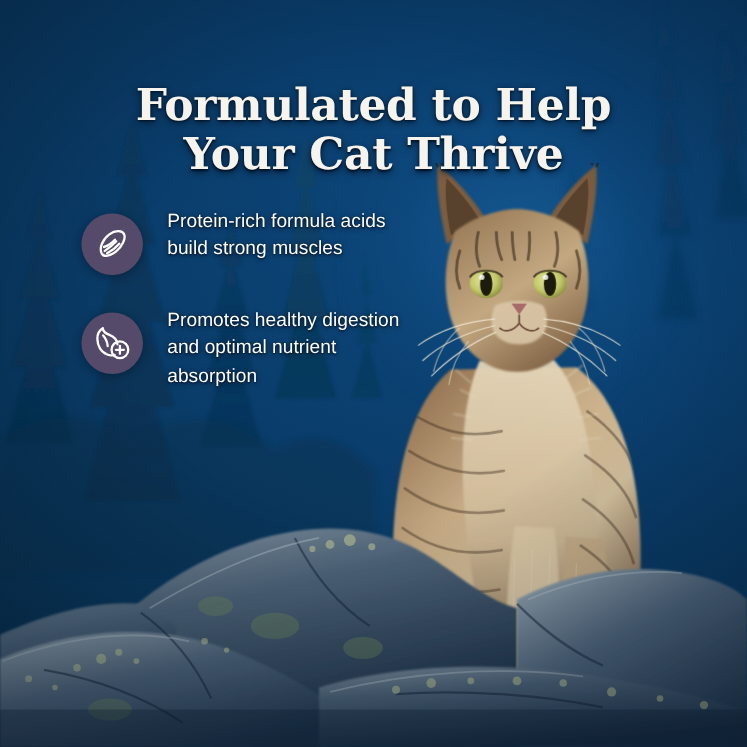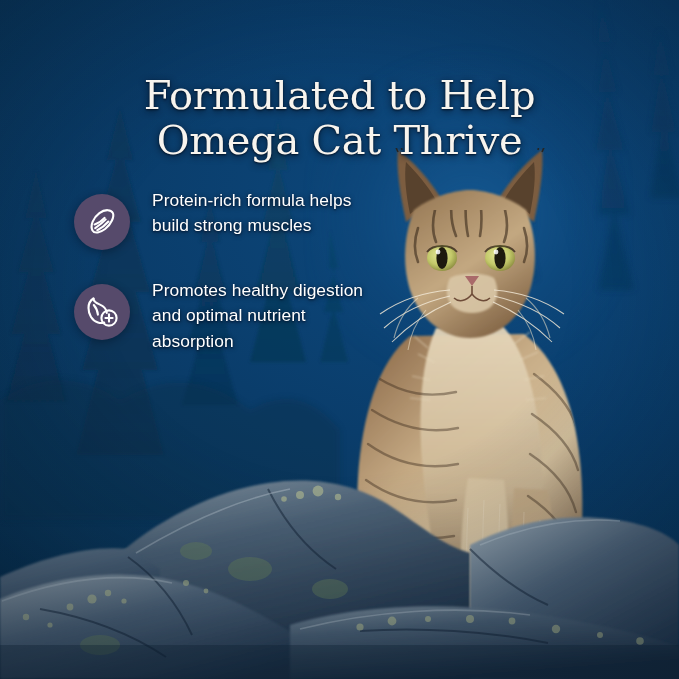--- a/index.html
+++ b/index.html
@@ -55,21 +55,21 @@
   .cat-wrap svg { display: block; width: 100%; height: 100%; }
 
   
   .headline {
     position: absolute;
     left: 0; right: 0;
     top: 46px;
     text-align: center;
     color: #f7f4ee;
     font-family: "DejaVu Serif", "Liberation Serif", serif;
-    font-weight: 400;
+    font-weight: 700;
     font-size: 40px;
     line-height: 1.14;
     letter-spacing: -0.3px;
     text-shadow: 0 2px 7px rgba(2,16,32,0.78), 0 1px 2px rgba(2,16,32,0.9);
     z-index: 40;
   }
   .headline .hl-line { display: block; white-space: nowrap; }
 
   
   .benefits {
@@ -396,37 +396,37 @@
       </g>
 
       <rect x="0" y="196" width="679" height="34" fill="#0f2133" opacity="0.35"></rect>
     </svg>
   </div>
 
   <div class="bg-vignette"></div>
 
   <h1 class="headline">
     <span class="hl-line">Formulated to Help</span>
-    <span class="hl-line">Omega Cat Thrive</span>
+    <span class="hl-line">Your Cat Thrive</span>
   </h1>
 
   <div class="benefits">
 
     <div class="benefit">
       <div class="badge">
         <span>
           <svg width="34" height="34" viewBox="0 0 34 34" fill="none" stroke="#ffffff" stroke-width="2.1" stroke-linecap="round" stroke-linejoin="round">
             <path d="M7.5 25.5 C4.8 20.4 8.4 12.6 14.4 8.1 C20.4 3.6 26.4 4.8 27.9 8.1 C29.4 11.4 26.4 19.2 20.1 24 C15.3 27.6 9.6 29.1 7.5 25.5 Z"></path>
             <path d="M10.2 23.1 C12.9 21.3 17.1 18.3 20.7 14.4"></path>
             <path d="M12.3 25.2 C15.3 23.7 19.8 20.7 23.4 16.5"></path>
             <path d="M9.6 19.5 C12.6 18.6 16.5 16.2 19.5 12.9"></path>
           </svg>
         </span>
       </div>
-      <div class="benefit-text">Protein-rich formula helps build strong muscles</div>
+      <div class="benefit-text">Protein-rich formula acids build strong muscles</div>
     </div>
 
 
     <div class="benefit">
       <div class="badge">
         <span>
           <svg width="36" height="34" viewBox="0 0 36 34" fill="none" stroke="#ffffff" stroke-width="2.1" stroke-linecap="round" stroke-linejoin="round">
             <path d="M9.5 3.5 C9.5 7 12.5 8.2 15.5 9.4 C19.5 11 22.5 13.6 22.8 18"></path>
             <path d="M9.5 3.5 C6.5 5.2 4.5 8.6 4.5 13 C4.5 19.5 8 25.5 14 27.5 C16.2 28.2 18.4 28.2 20.2 27.6"></path>
             <path d="M9.8 10 C12 12.6 13.6 16 13.9 19.6"></path>

